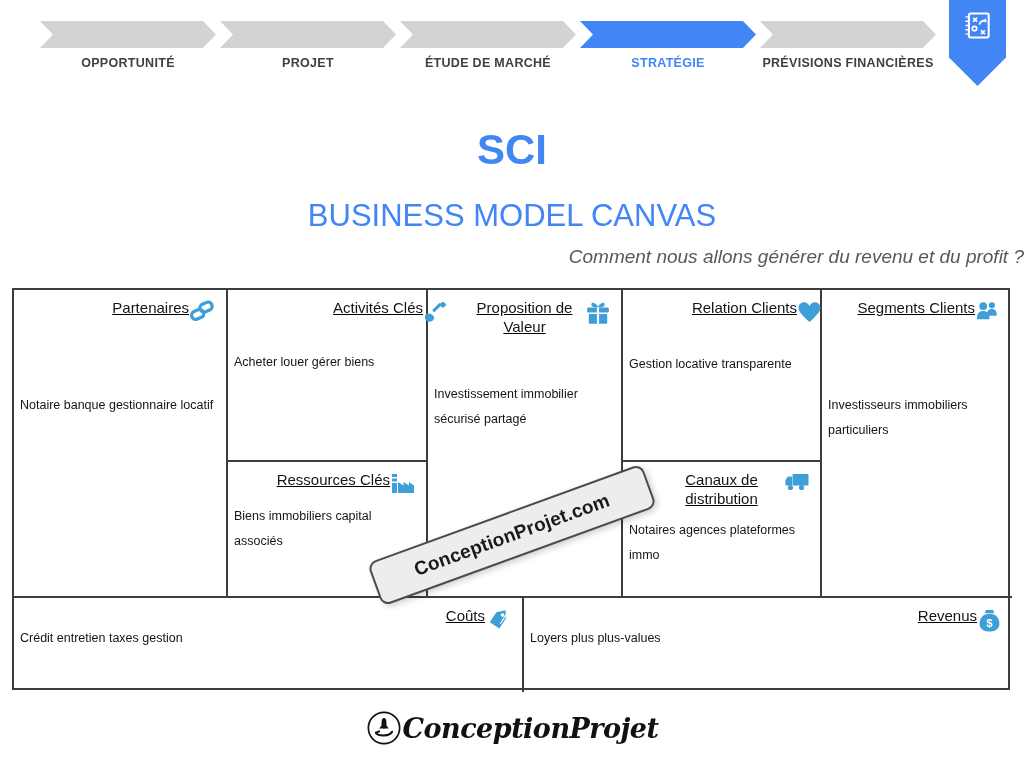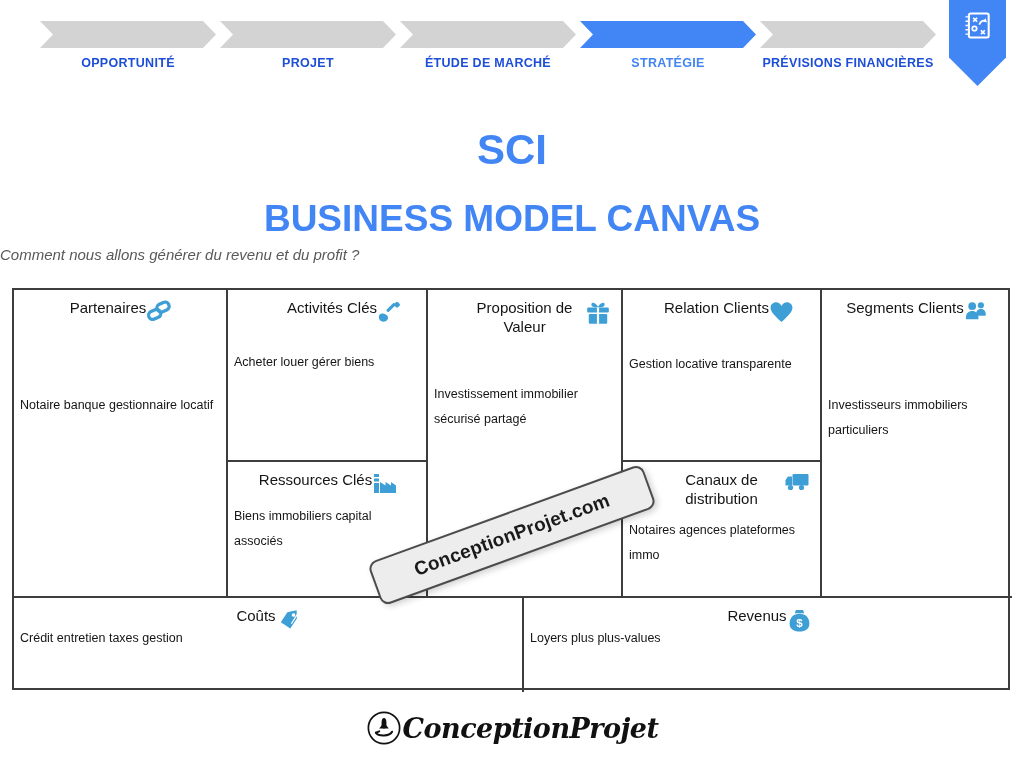--- a/index.html
+++ b/index.html
@@ -7,43 +7,43 @@
               font-family:"Liberation Sans", sans-serif; }
 
   
   .chevrons { position:absolute; left:40px; top:21px; width:896px; height:27px;
               display:flex; gap:4px; }
   .chevron { flex:1; height:27px; background:#d3d3d3; cursor:pointer;
     clip-path: polygon(0 0, calc(100% - 13px) 0, 100% 50%, calc(100% - 13px) 100%, 0 100%, 13px 50%); }
   .chevron.active { background:#4285f4; }
   .chevron-labels { position:absolute; left:40px; top:56px; width:896px; display:flex; gap:4px; }
   .chevron-labels div { flex:1; text-align:center; font-size:12.5px; font-weight:bold;
-                        color:#1d4ed8; letter-spacing:.3px; white-space:nowrap; }
+                        color:#404040; letter-spacing:.3px; white-space:nowrap; }
   .chevron-labels div.active { color:#4285f4; }
 
   
   .ribbon { position:absolute; left:949px; top:0; width:57px; height:86px; background:#4285f4;
     clip-path: polygon(0 0, 100% 0, 100% 67%, 50% 100%, 0 67%); }
   .ribbon svg { position:absolute; left:13px; top:10px; }
 
   
   .h-sci   { position:absolute; top:126px; left:0; width:1024px; text-align:center;
              font-size:42px; font-weight:bold; color:#4285f4; }
   .h-bmc   { position:absolute; top:198px; left:0; width:1024px; text-align:center;
-             font-size:37px; font-weight:bold; color:#4285f4; }
-  .h-tag   { position:absolute; top:246px; left:0; width:1024px; text-align:left;
-             font-size:15px; font-style:italic; color:#595959; }
+             font-size:31px; font-weight:normal; color:#4285f4; }
+  .h-tag   { position:absolute; top:246px; left:0; width:1024px; text-align:right;
+             font-size:19px; font-style:italic; color:#595959; }
 
   
   .canvas { position:absolute; left:12px; top:288px; width:998px; height:402px;
             border:2px solid #3d3d3d; background:#fff; }
   .gline { position:absolute; background:#3d3d3d; }
   .cell  { position:absolute; }
-  .cell-head { display:flex; justify-content:center; align-items:flex-start;
-               padding:9px 10px 0 13px; }
+  .cell-head { display:flex; justify-content:flex-end; align-items:flex-start;
+               padding:9px 10px 0 13px;text-decoration:underline; }
   .cell-title { font-size:15px; color:#151515; line-height:1.25; }
   .cell-head .icon { flex:0 0 auto; margin-top:1px; }
   .cell-head.centered { position:relative; display:block; padding:9px 10px 0 10px; }
   .cell-head.centered .cell-title { text-align:center; }
   .cell-head.centered .icon { position:absolute; right:10px; top:9px; }
   .cell-body { position:absolute; left:0; width:100%; padding:0 6px; text-align:left;
                font-size:12.5px; color:#151515; line-height:25px; }
 
   
   .watermark { position:absolute; left:366px; top:512px; width:292px; height:46px;

